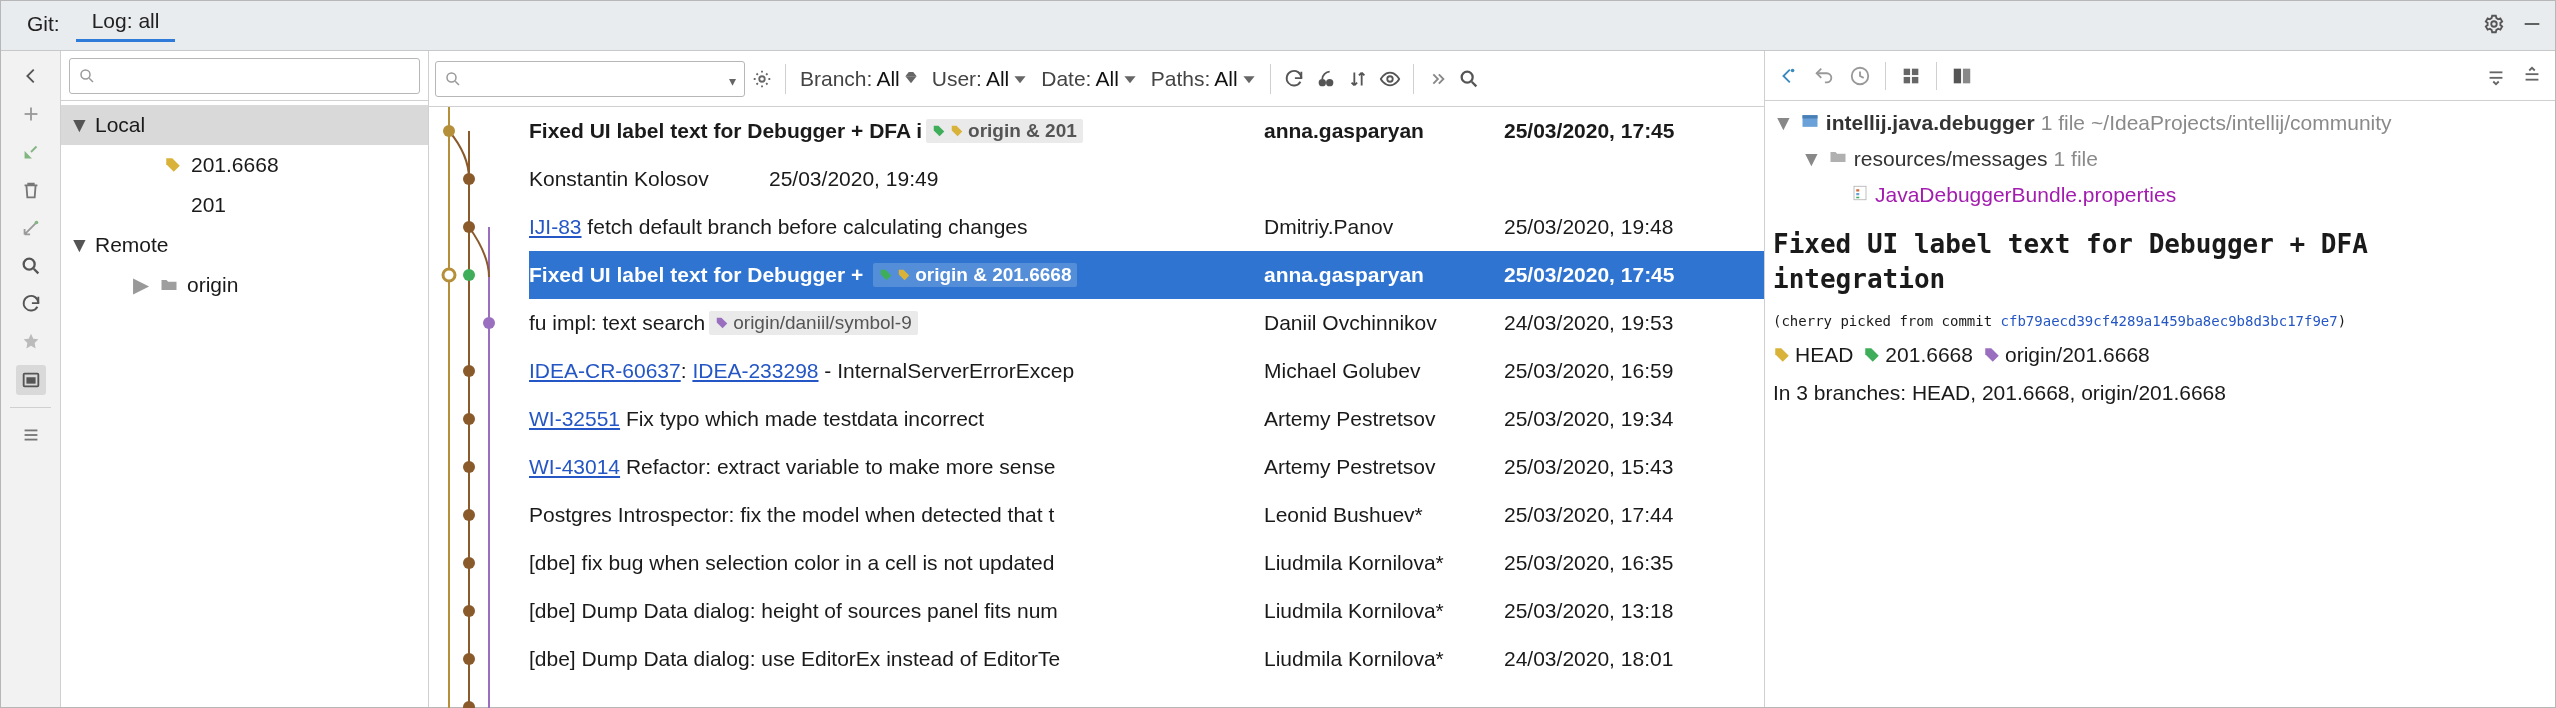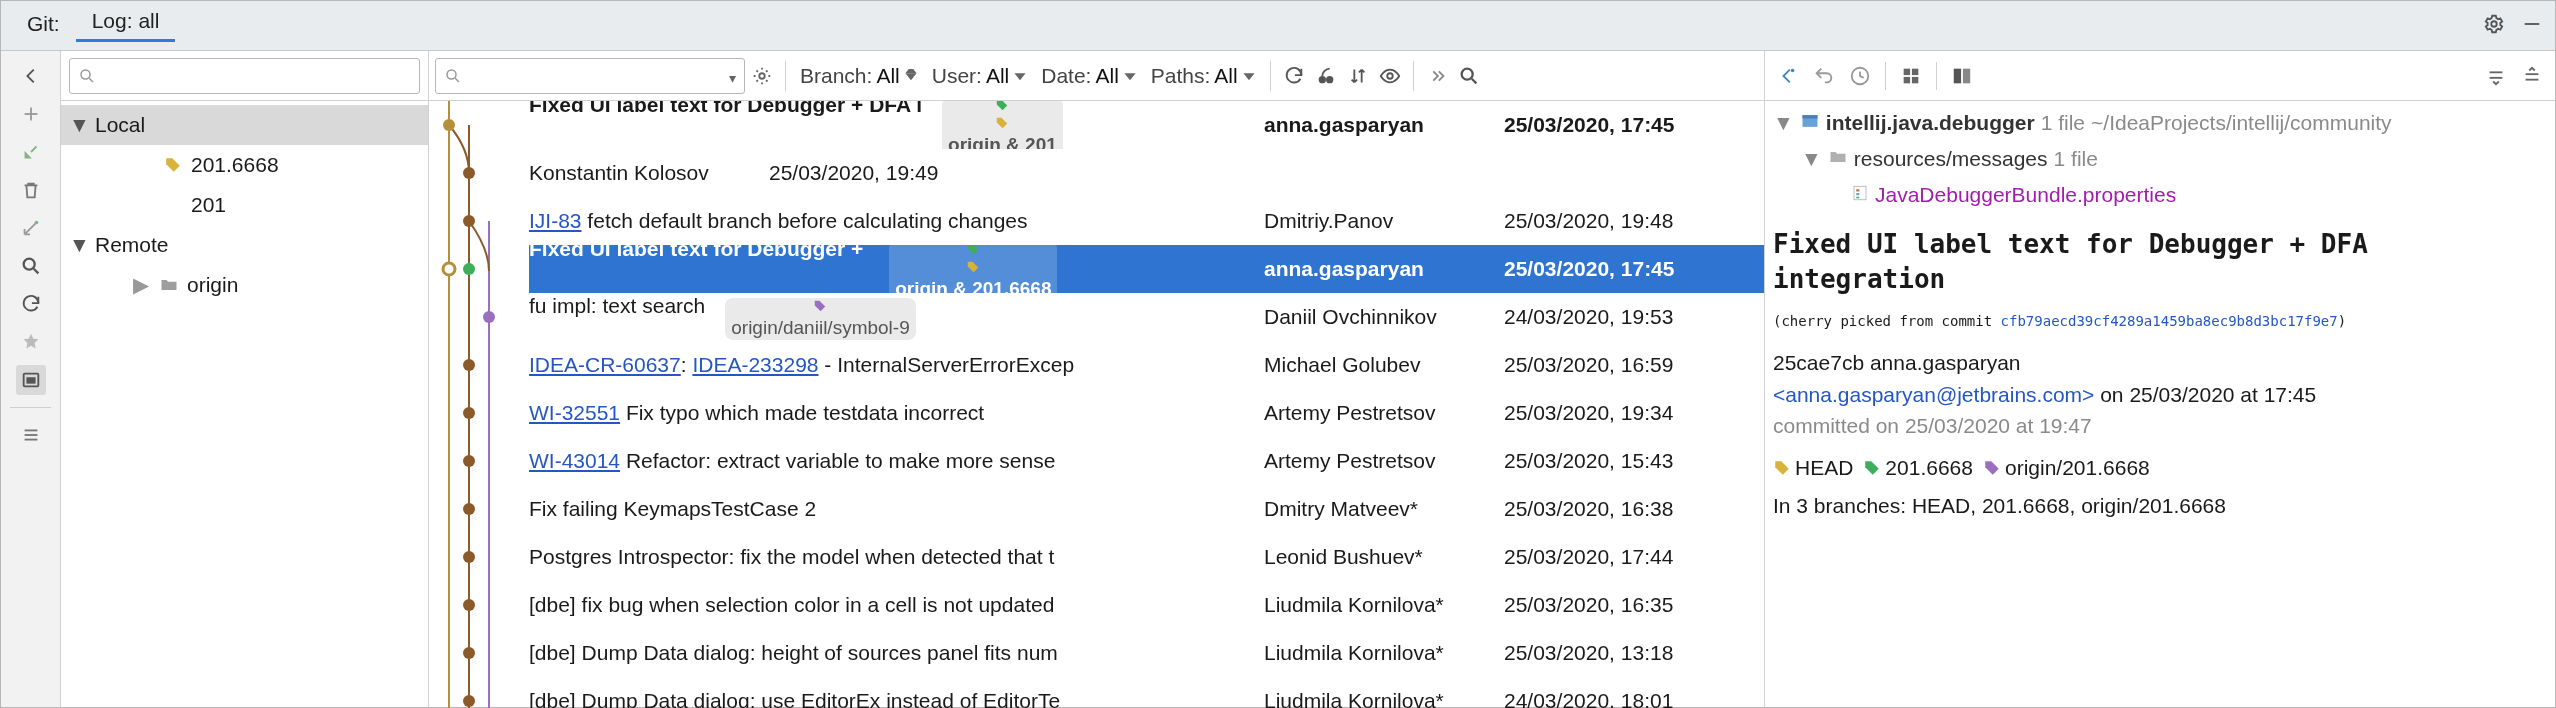--- a/index.html
+++ b/index.html
@@ -33,39 +33,39 @@
   .tree-row.selected { background:#d9d9d9; }
   .tree-indent-1 { padding-left:100px; }
   .tree-chevron { width:20px; text-align:center; color:#555; }
   .tree-icon { width:24px; display:flex; justify-content:center; }
   .tag-yellow { color:#d9b23a; }
   .star-yellow { color:#f2a73b; }
   .folder-gray { color:#9e9e9e; }
 
   
   .log { flex:1; display:flex; flex-direction:column; border-right:1px solid #d0d0d0; min-width:0; }
-  .log-toolbar { height:50px; border-bottom:1px solid #d0d0d0; display:flex; align-items:center; padding:0 6px; gap:2px; }
+  .log-toolbar { height:56px; border-bottom:1px solid #d0d0d0; display:flex; align-items:center; padding:0 6px; gap:2px; }
   .log-toolbar .search-box { width:310px; flex:none; }
   .log-toolbar .vr { width:1px; height:30px; background:#d0d0d0; margin:0 6px; }
   .filter-label { display:flex; align-items:center; gap:4px; color:#444; padding:0 6px; white-space:nowrap; }
   .filter-label .val { color:#111; }
   .filter-label svg { width:14px; height:14px; }
 
   .log-body { flex:1; display:flex; min-height:0; }
   .graph-col { width:100px; position:relative; flex:none; }
   .commit-rows { flex:1; min-width:0; }
   .commit-row { height:48px; display:flex; align-items:center; position:relative; white-space:nowrap; overflow:hidden; }
   .commit-row.selected { background:#2f74d0; color:#fff; }
   .commit-row .subj { flex:1; min-width:0; overflow:hidden; text-overflow:clip; padding-right:8px; }
   .commit-row .author { width:240px; flex:none; overflow:hidden; }
   .commit-row .date { width:260px; flex:none; overflow:hidden; }
   .commit-row.header-row .subj, .commit-row.header-row .author, .commit-row.header-row .date { font-weight:700; }
   a.issue { color:#2456c5; text-decoration:underline; }
 
-  .ref-pill { display:inline-flex; align-items:center; gap:4px; background:#eaeaea; border-radius:8px; padding:1px 6px; font-size:19px; color:#555; margin-left:20px;flex-direction:column; }
+  .ref-pill { display:inline-flex; align-items:center; gap:4px; background:#eaeaea; border-radius:2px; padding:1px 6px; font-size:19px; color:#555; margin-left:4px; }
   .ref-pill svg { width:14px; height:14px; }
   .commit-row.selected .ref-pill { background:rgba(255,255,255,0.18); color:#fff;justify-content:flex-end; }
 
   
   .graph-svg { position:absolute; left:0; top:0; width:100px; height:624px; }
   .graph-svg circle { r:6px; }
 
   
   .details { width:790px; display:flex; flex-direction:column; }
   .details-toolbar { height:50px; border-bottom:1px solid #d0d0d0; display:flex; align-items:center; padding:0 8px; gap:6px; }
@@ -382,25 +382,20 @@
               <div class="subj"><a class="issue">WI-32551</a><span> Fix typo which made testdata incorrect</span></div>
               <div class="author">Artemy Pestretsov</div>
               <div class="date">25/03/2020, 19:34</div>
             </div>
             <div class="commit-row">
               <div class="subj"><a class="issue">WI-43014</a><span> Refactor: extract variable to make more sense</span></div>
               <div class="author">Artemy Pestretsov</div>
               <div class="date">25/03/2020, 15:43</div>
             </div>
             <div class="commit-row">
-              <div class="subj"><span>Fix failing KeymapsTestCase 2</span></div>
-              <div class="author">Dmitry Matveev*</div>
-              <div class="date">25/03/2020, 16:38</div>
-            </div>
-            <div class="commit-row">
               <div class="subj"><span>Postgres Introspector: fix the model when detected that t</span></div>
               <div class="author">Leonid Bushuev*</div>
               <div class="date">25/03/2020, 17:44</div>
             </div>
             <div class="commit-row">
               <div class="subj"><span>[dbe] fix bug when selection color in a cell is not updated</span></div>
               <div class="author">Liudmila Kornilova*</div>
               <div class="date">25/03/2020, 16:35</div>
             </div>
             <div class="commit-row">
@@ -499,25 +494,20 @@
           <span class="file-link">JavaDebuggerBundle.properties</span>
         </div>
 
         <div class="commit-msg">
           <div class="title">Fixed UI label text for Debugger + DFA integration</div>
           <div class="body">
             <span>(cherry picked from commit </span><span class="hash-link">cfb79aecd39cf4289a1459ba8ec9b8d3bc17f9e7</span><span>)</span>
           </div>
         </div>
 
-        <div class="meta-block">
-          <div><span>25cae7cb</span> <span>anna.gasparyan</span></div>
-          <div><span class="email">&lt;anna.gasparyan@jetbrains.com&gt;</span><span> on 25/03/2020 at 17:45</span></div>
-          <div class="gray">committed on 25/03/2020 at 19:47</div>
-        </div>
 
         <div class="refs-line">
           <span class="pill">
               <svg width="18" height="18" viewBox="0 0 24 24" fill="#d9b23a">
                 <path d="M3 3h8l10 10-8 8L3 11z"></path>
               </svg>
               <span>HEAD</span>
             </span>
           <span class="pill">
               <svg width="18" height="18" viewBox="0 0 24 24" fill="#3fae5a">

